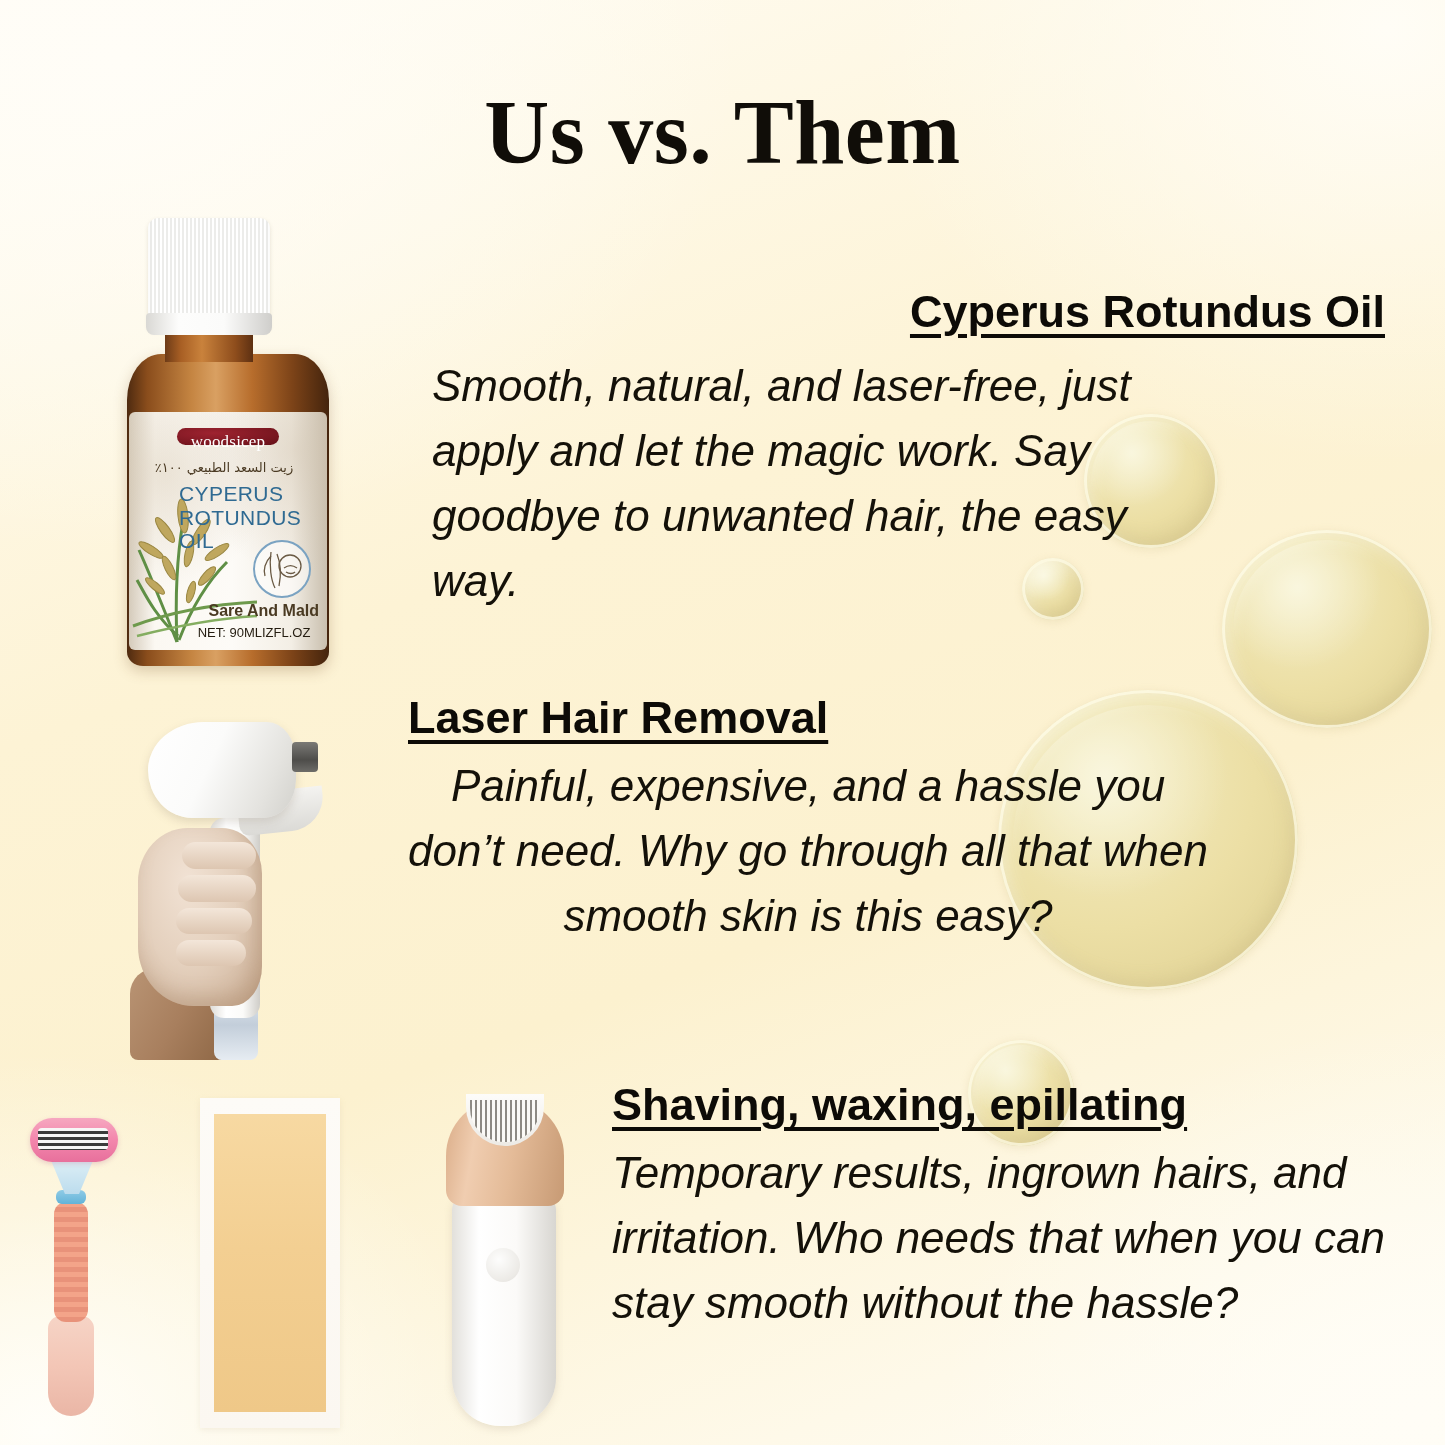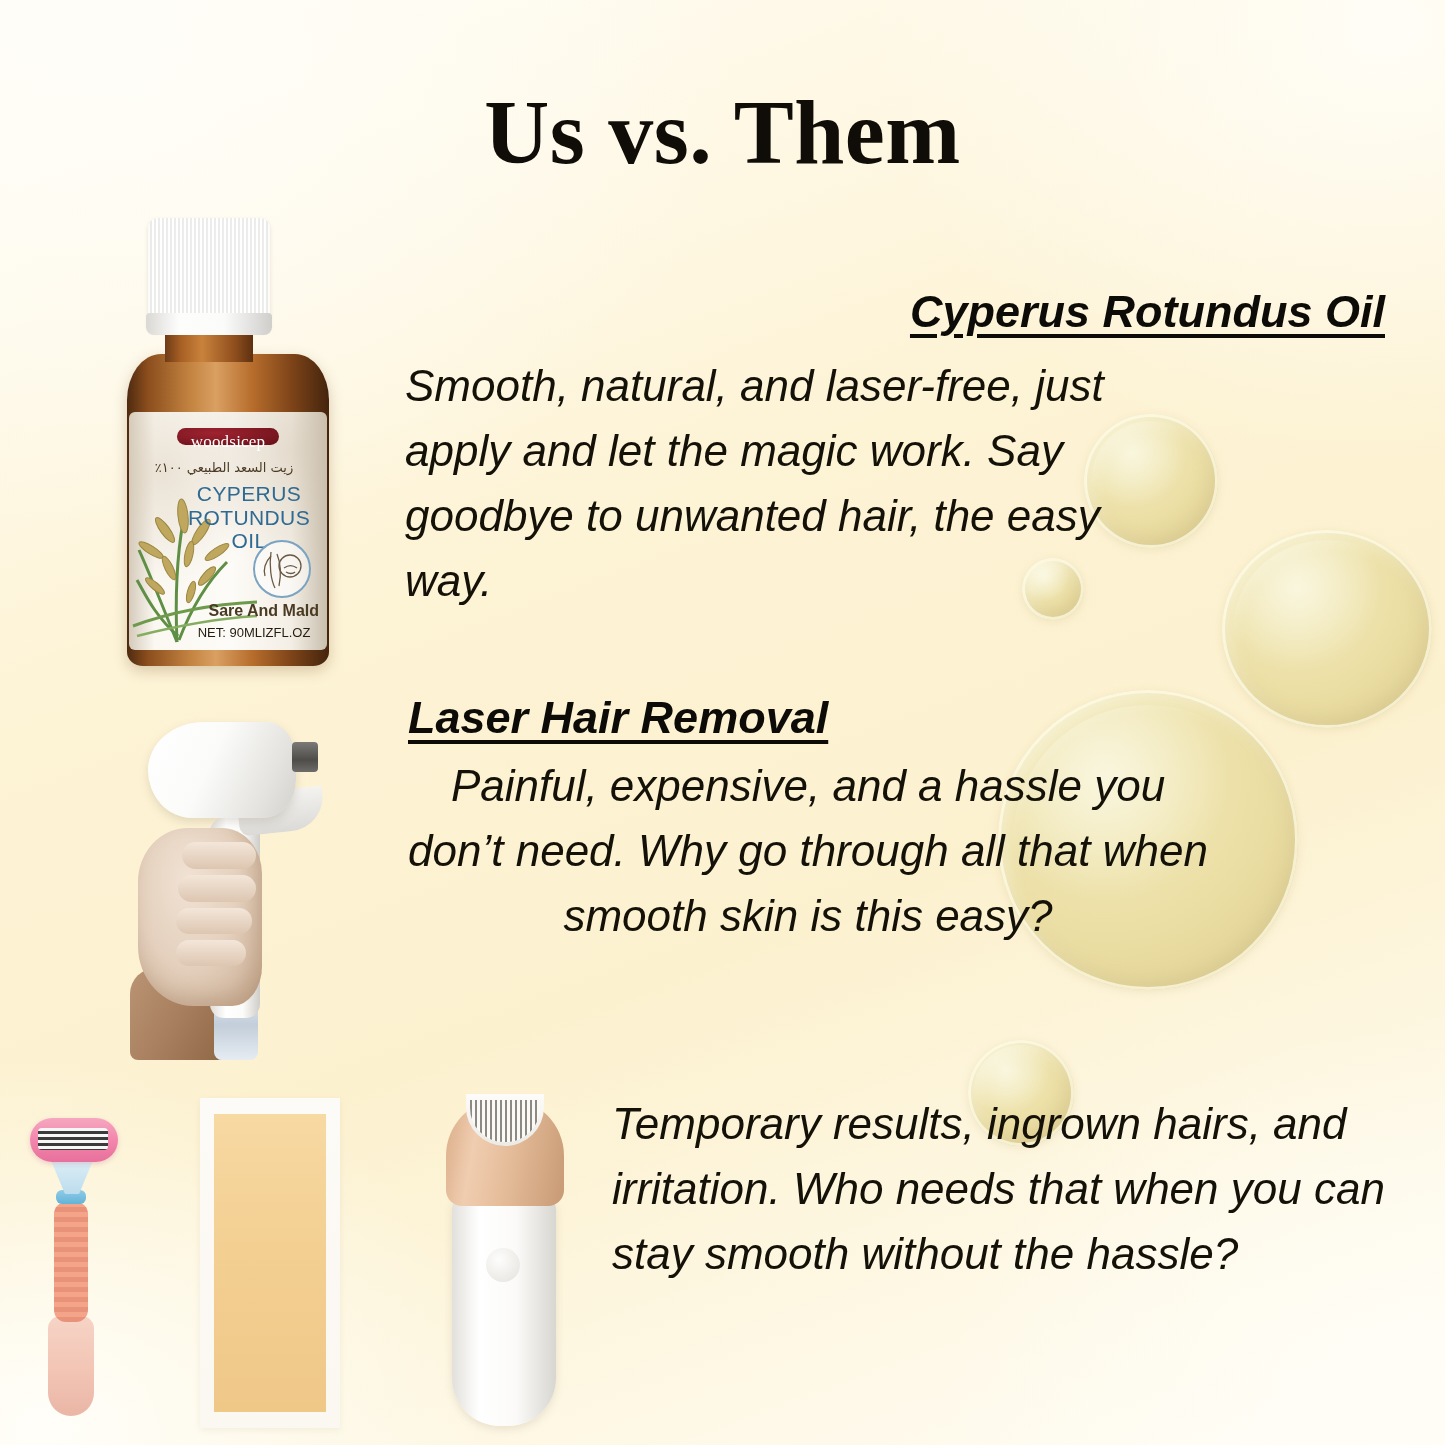--- a/index.html
+++ b/index.html
@@ -61,32 +61,31 @@
   .blk-head {
     font-family: "Liberation Sans", sans-serif;
     font-weight: 700;
     font-size: 45px;
     line-height: 1.08;
     color: #0d0b07;
     text-decoration: underline;
     text-decoration-thickness: 4px;
     text-underline-offset: 7px;
     white-space: nowrap;
-    font-style: italic;
   }
   .blk-body {
     font-family: "Liberation Sans", sans-serif;
     font-style: italic;
     font-size: 44px;
     line-height: 1.48;
     color: #141109;
   }
   #block-oil   { left: 405px; top: 288px;  width: 980px; }
   #block-oil .blk-head { text-align: right; }
-  #block-oil .blk-body { margin-top: 16px; width: 790px; }
+  #block-oil .blk-body { margin-top: 16px; width: 790px; margin-left: 27px; }
 
   #block-laser { left: 408px; top: 694px;  width: 800px; }
   #block-laser .blk-body { margin-top: 10px; text-align: center; }
 
   #block-shave { left: 612px; top: 1081px; width: 790px; }
   #block-shave .blk-body { margin-top: 10px; }
 
   
   #bottle { position: absolute; left: 113px; top: 218px; width: 230px; height: 448px; }
   .btl-cap {
@@ -132,21 +131,21 @@
     font-size:17px; line-height:27px; text-align:center; letter-spacing:.2px;
   }
   .lbl-arabic {
     position:absolute; left:0; right:8px; top:48px;
     text-align:center;
     font-family:"DejaVu Sans", sans-serif;
     font-size:13px; color:#4b3b24; direction:rtl;
   }
   .lbl-title {
     position:absolute; right:8px; top:70px; width:140px;
-    text-align:center;
+    text-align:left;
     font-family:"Liberation Sans", sans-serif;
     font-size:21px; font-weight:400; line-height:1.12;
     color:#2f6a92; letter-spacing:.4px;
   }
   .lbl-tagline {
     position:absolute; right:8px; bottom:30px; width:130px;
     text-align:right; font-weight:700; font-size:16px; color:#4a3a22;
     font-family:"Liberation Sans", sans-serif;
   }
   .lbl-net {
@@ -295,20 +294,21 @@
     <div class="blk-head"> Cyperus Rotundus Oil</div>
     <div class="blk-body">Smooth, natural, and laser-free, just apply and let the magic work. Say goodbye to unwanted hair, the easy way.</div>
   </div>
 
   <div class="block" id="block-laser">
     <div class="blk-head">Laser Hair Removal</div>
     <div class="blk-body">Painful, expensive, and a hassle you don’t need. Why go through all that when smooth skin is this easy?</div>
   </div>
 
   <div class="block" id="block-shave">
+    <div class="blk-head">Shaving, waxing, epillating</div>
     <div class="blk-body">Temporary results, ingrown hairs, and irritation. Who needs that when you can stay smooth without the hassle?</div>
   </div>
 
   <div id="bottle">
     <div class="btl-body"></div>
     <div class="btl-neck"></div>
     <div class="btl-cap"></div>
     <div class="btl-cap-lip"></div>
 
     <div class="btl-label">

